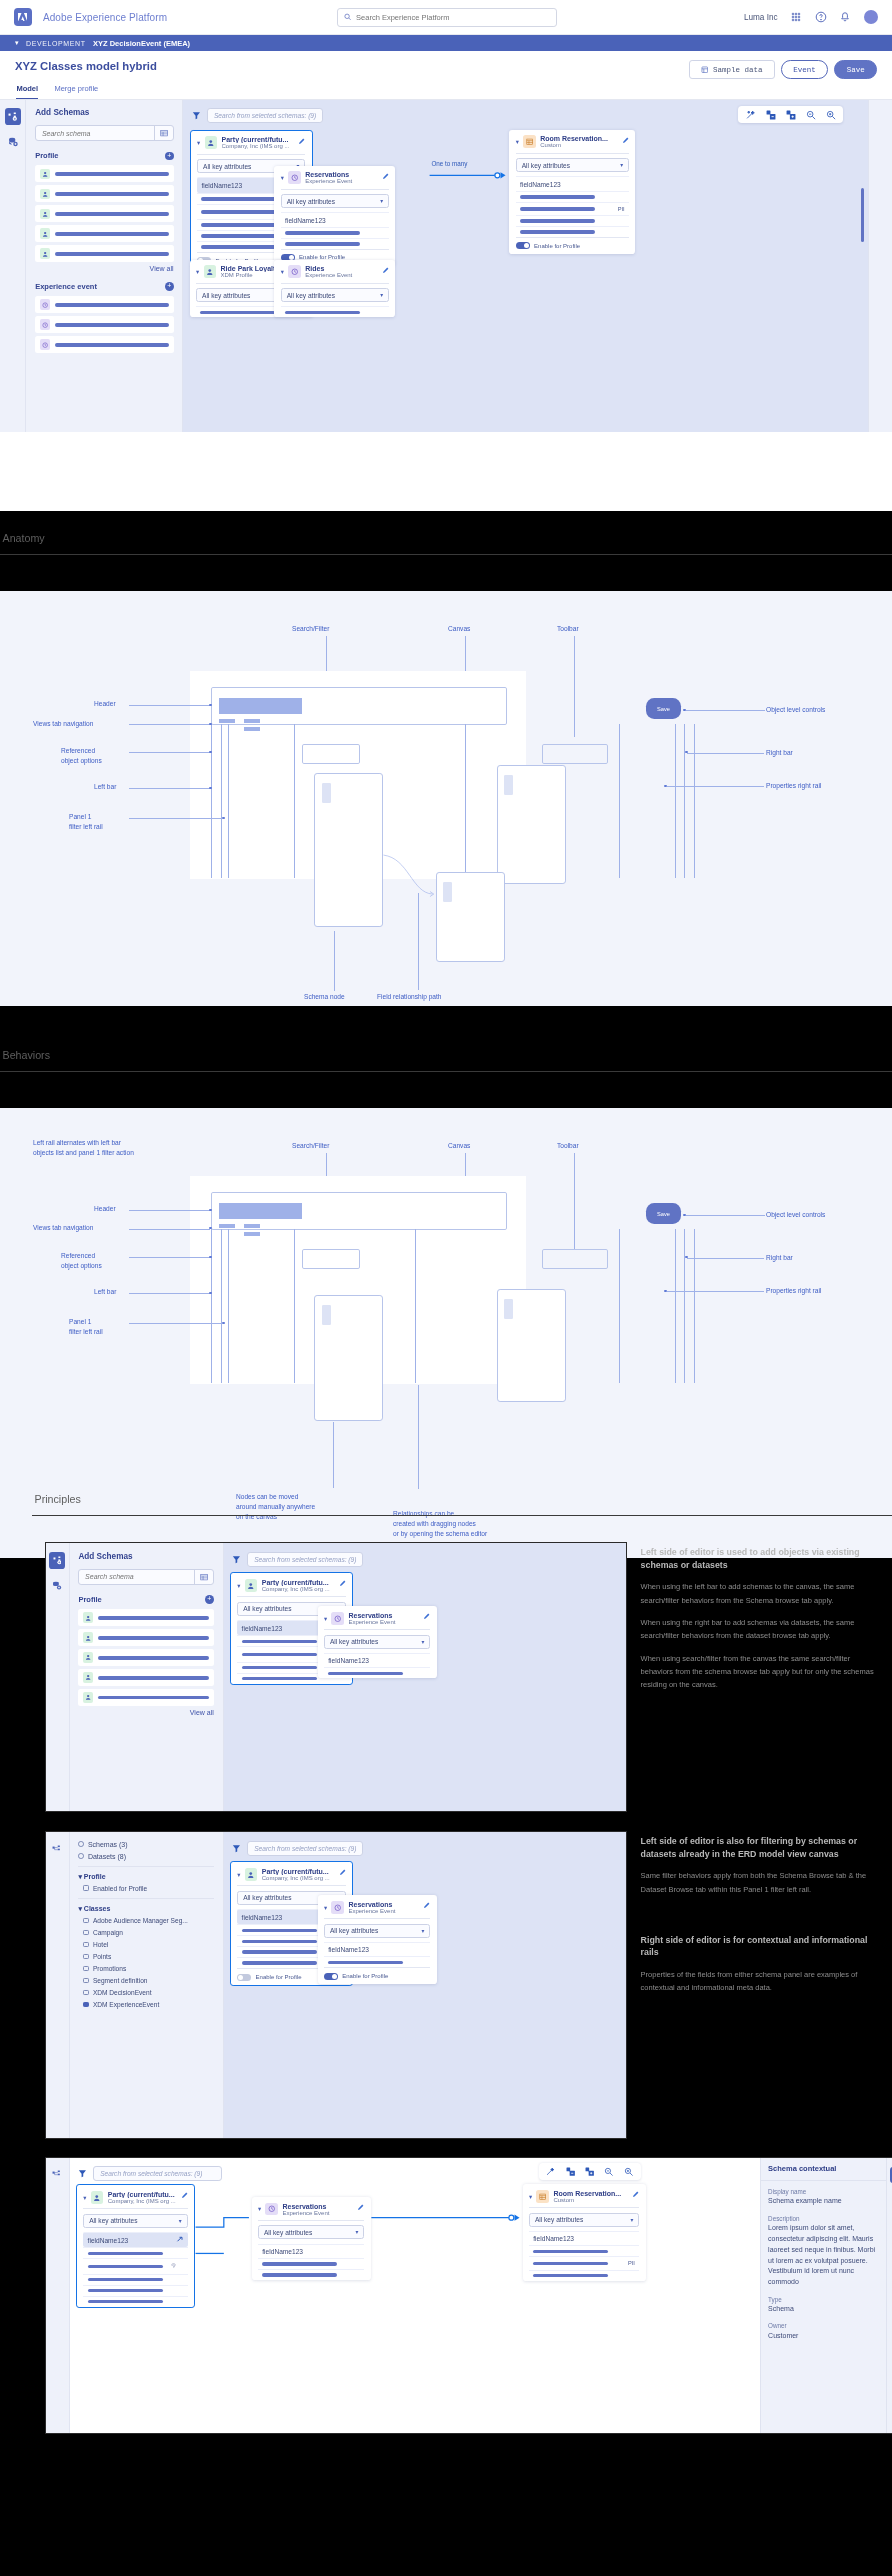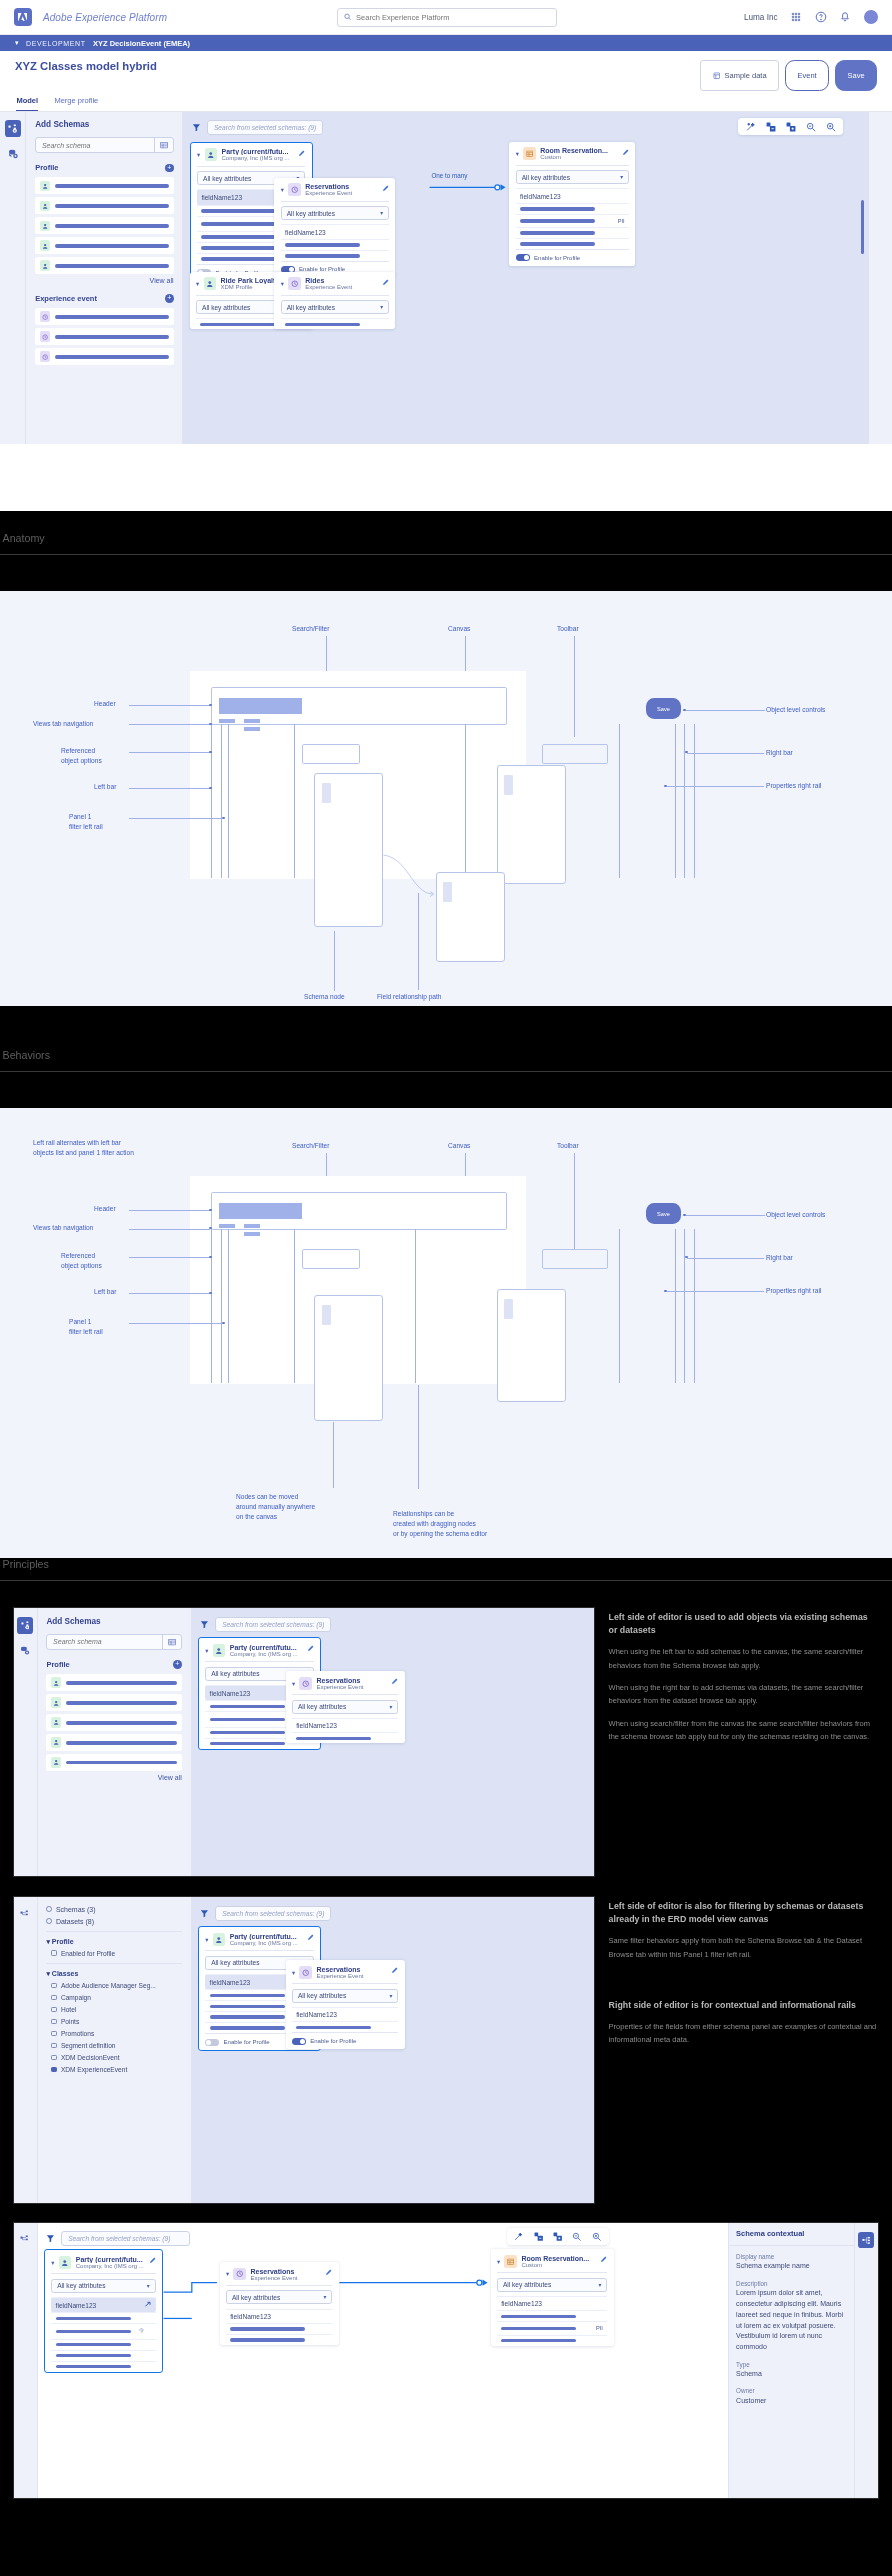--- a/index.html
+++ b/index.html
@@ -16,21 +16,21 @@
   .app { position:relative; width:892px; height:511px; background:#fff; overflow:hidden; }
   .app-topbar {
     height:35px; background:#fff; display:flex; align-items:center;
     padding:0 14px; border-bottom:0.6px solid #e7e9ef;
   }
   .adobe-logo {
     width:17.6px; height:17.6px; border-radius:3.8px; background:#5b6fc4;
     display:flex; align-items:center; justify-content:center; flex:0 0 auto;
   }
   .adobe-logo svg { display:block; }
-  .app-title { margin-left:11.3px; font-size:10px; color:#6e7fd0; letter-spacing:0.1px;font-style:italic; }
+  .app-title { margin-left:11.3px; font-size:10px; color:#6e7fd0; letter-spacing:0.1px; }
   .topbar-search {
     margin-left:auto; width:220px; height:19px; border:0.6px solid #d3d7e4; border-radius:3.1px;
     display:flex; align-items:center; gap:5px; padding:0 6.3px; background:#fff;
   }
   .topbar-search input {
     border:0; outline:0; font-size:7.5px; color:#9aa2bd; background:transparent;
     font-family:inherit; width:100%;
   }
   .topbar-right { margin-left:auto; display:flex; align-items:center; gap:12.6px; padding-left:17.6px;}
   .org-name { font-size:8.2px; color:#4a5578; }
@@ -40,22 +40,22 @@
   .env-bar {
     height:16.4px; background:#4a62b8; color:#fff; display:flex; align-items:center;
     gap:7.5px; padding:0 15px; font-size:7px;
   }
   .env-label { letter-spacing:0.6px; opacity:.92; }
   .env-org { font-weight:bold; font-size:7.5px; }
 
   .doc-header { padding:8.8px 15px 0 15px; display:flex; align-items:flex-start; background:#fff;}
   .doc-title { font-size:11.3px; font-weight:bold; color:#3b4d9e; }
   .doc-actions { margin-left:auto; display:flex; align-items:center; gap:6.3px; }
-  .btn { height:31px; border-radius:9.4px; font-size:7.5px; display:flex; align-items:center;
-         justify-content:flex-start; padding:0 11.3px; cursor:pointer; }
+  .btn { height:19px; border-radius:9.4px; font-size:7.5px; display:flex; align-items:center;
+         justify-content:flex-start; padding:0 11.3px; cursor:pointer;font-family:Liberation Mono, monospace; }
   .btn-sample { border:0.6px solid #cfd4e6; border-radius:3.1px; gap:4.4px; color:#4a5578; background:#fff;}
   .btn-cancel { border:0.6px solid #5568ba; color:#3d51a8; background:#fff; }
   .btn-save { background:#6073c4; color:#fff; border:0.6px solid #6073c4; }
 
   .tabs { display:flex; gap:16.4px; padding:5px 16.4px 0 16.4px; font-size:7.5px; background:#fff;}
   .tab { padding-bottom:4.4px; color:#5b6fc4; cursor:pointer; }
   .tab.active { color:#2d3d86; border-bottom:1.3px solid #3d51a8; font-weight:bold;}
 
   .workspace { display:flex; height:333px; border-top:0.6px solid #e4e7f0; }
   .rail {
@@ -775,21 +775,21 @@
     <div class="anno" style="left:236px;top:384px;">Nodes can be moved
 around manually anywhere
 on the canvas</div>
     <div class="leadv" style="left:418px;top:277px;height:104px;"></div>
     <div class="anno" style="left:393px;top:401px;">Relationships can be
 created with dragging nodes
 or by opening the schema editor</div>
   </div>
 </div>
 
-<div class="sheet" style="top:1537px;">
+<div class="sheet" style="top:1472px;padding-left:32px;">
   <div class="sec-head">
     <div class="sec-title">Principles</div>
     <div class="sec-rule"></div>
   </div>
 
   <div class="prow" style="padding-left:12.6px;padding-right:14px;padding-top:26.4px;">
     <div class="pshot" style="width:582px;height:270px;">
       <div style="display:flex;height:100%;background:#eef1fa;">
         <div class="rail" style="width:24px;">
           <div class="rail-btn active">

